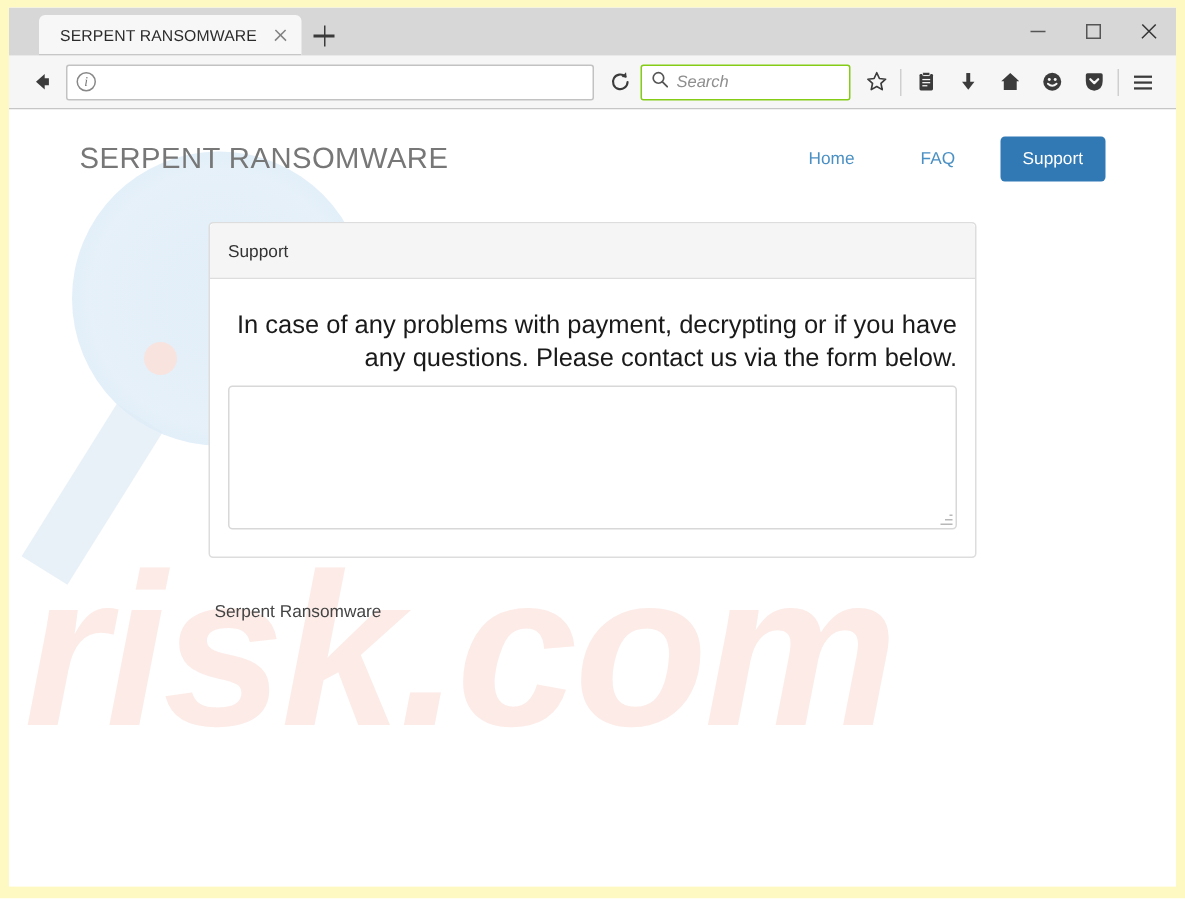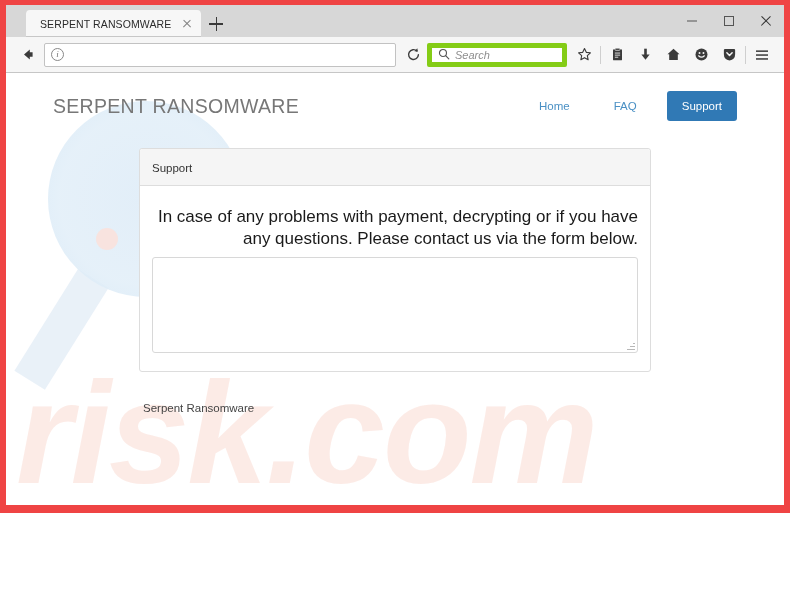--- a/index.html
+++ b/index.html
@@ -7,22 +7,22 @@
     margin: 0; padding: 0;
     width: 790px; height: 599px;
     overflow: hidden;
     font-family: "Liberation Sans", sans-serif;
     background: #ffffff;
   }
 
   
   #screen {
     position: relative;
-    width: 790px; height: 513px;
-    background: #ef4444;
+    width: 790px; height: 599px;
+    background: #fef9c3;
     padding: 5px 6px 8px 6px;
   }
   #window {
     position: relative;
     width: 100%; height: 100%;
     background: #ffffff;
     overflow: hidden;
     display: flex;
     flex-direction: column;
   }
@@ -175,21 +175,21 @@
     font-size: 11px;
     color: #333;
     padding-left: 6px;
     overflow: hidden;
     white-space: nowrap;
   }
   .searchbar {
     width: 140px;
     height: 24px;
     background: #ffffff;
-    border: 5px solid #84cc16;
+    border: 1px solid #84cc16;
     border-radius: 2px;
     display: flex;
     align-items: center;
     padding: 0 6px;
     flex: 0 0 auto;
     margin-right: 3px;
     text-align: center;
   }
   .search-ph {
     font-size: 11px;

